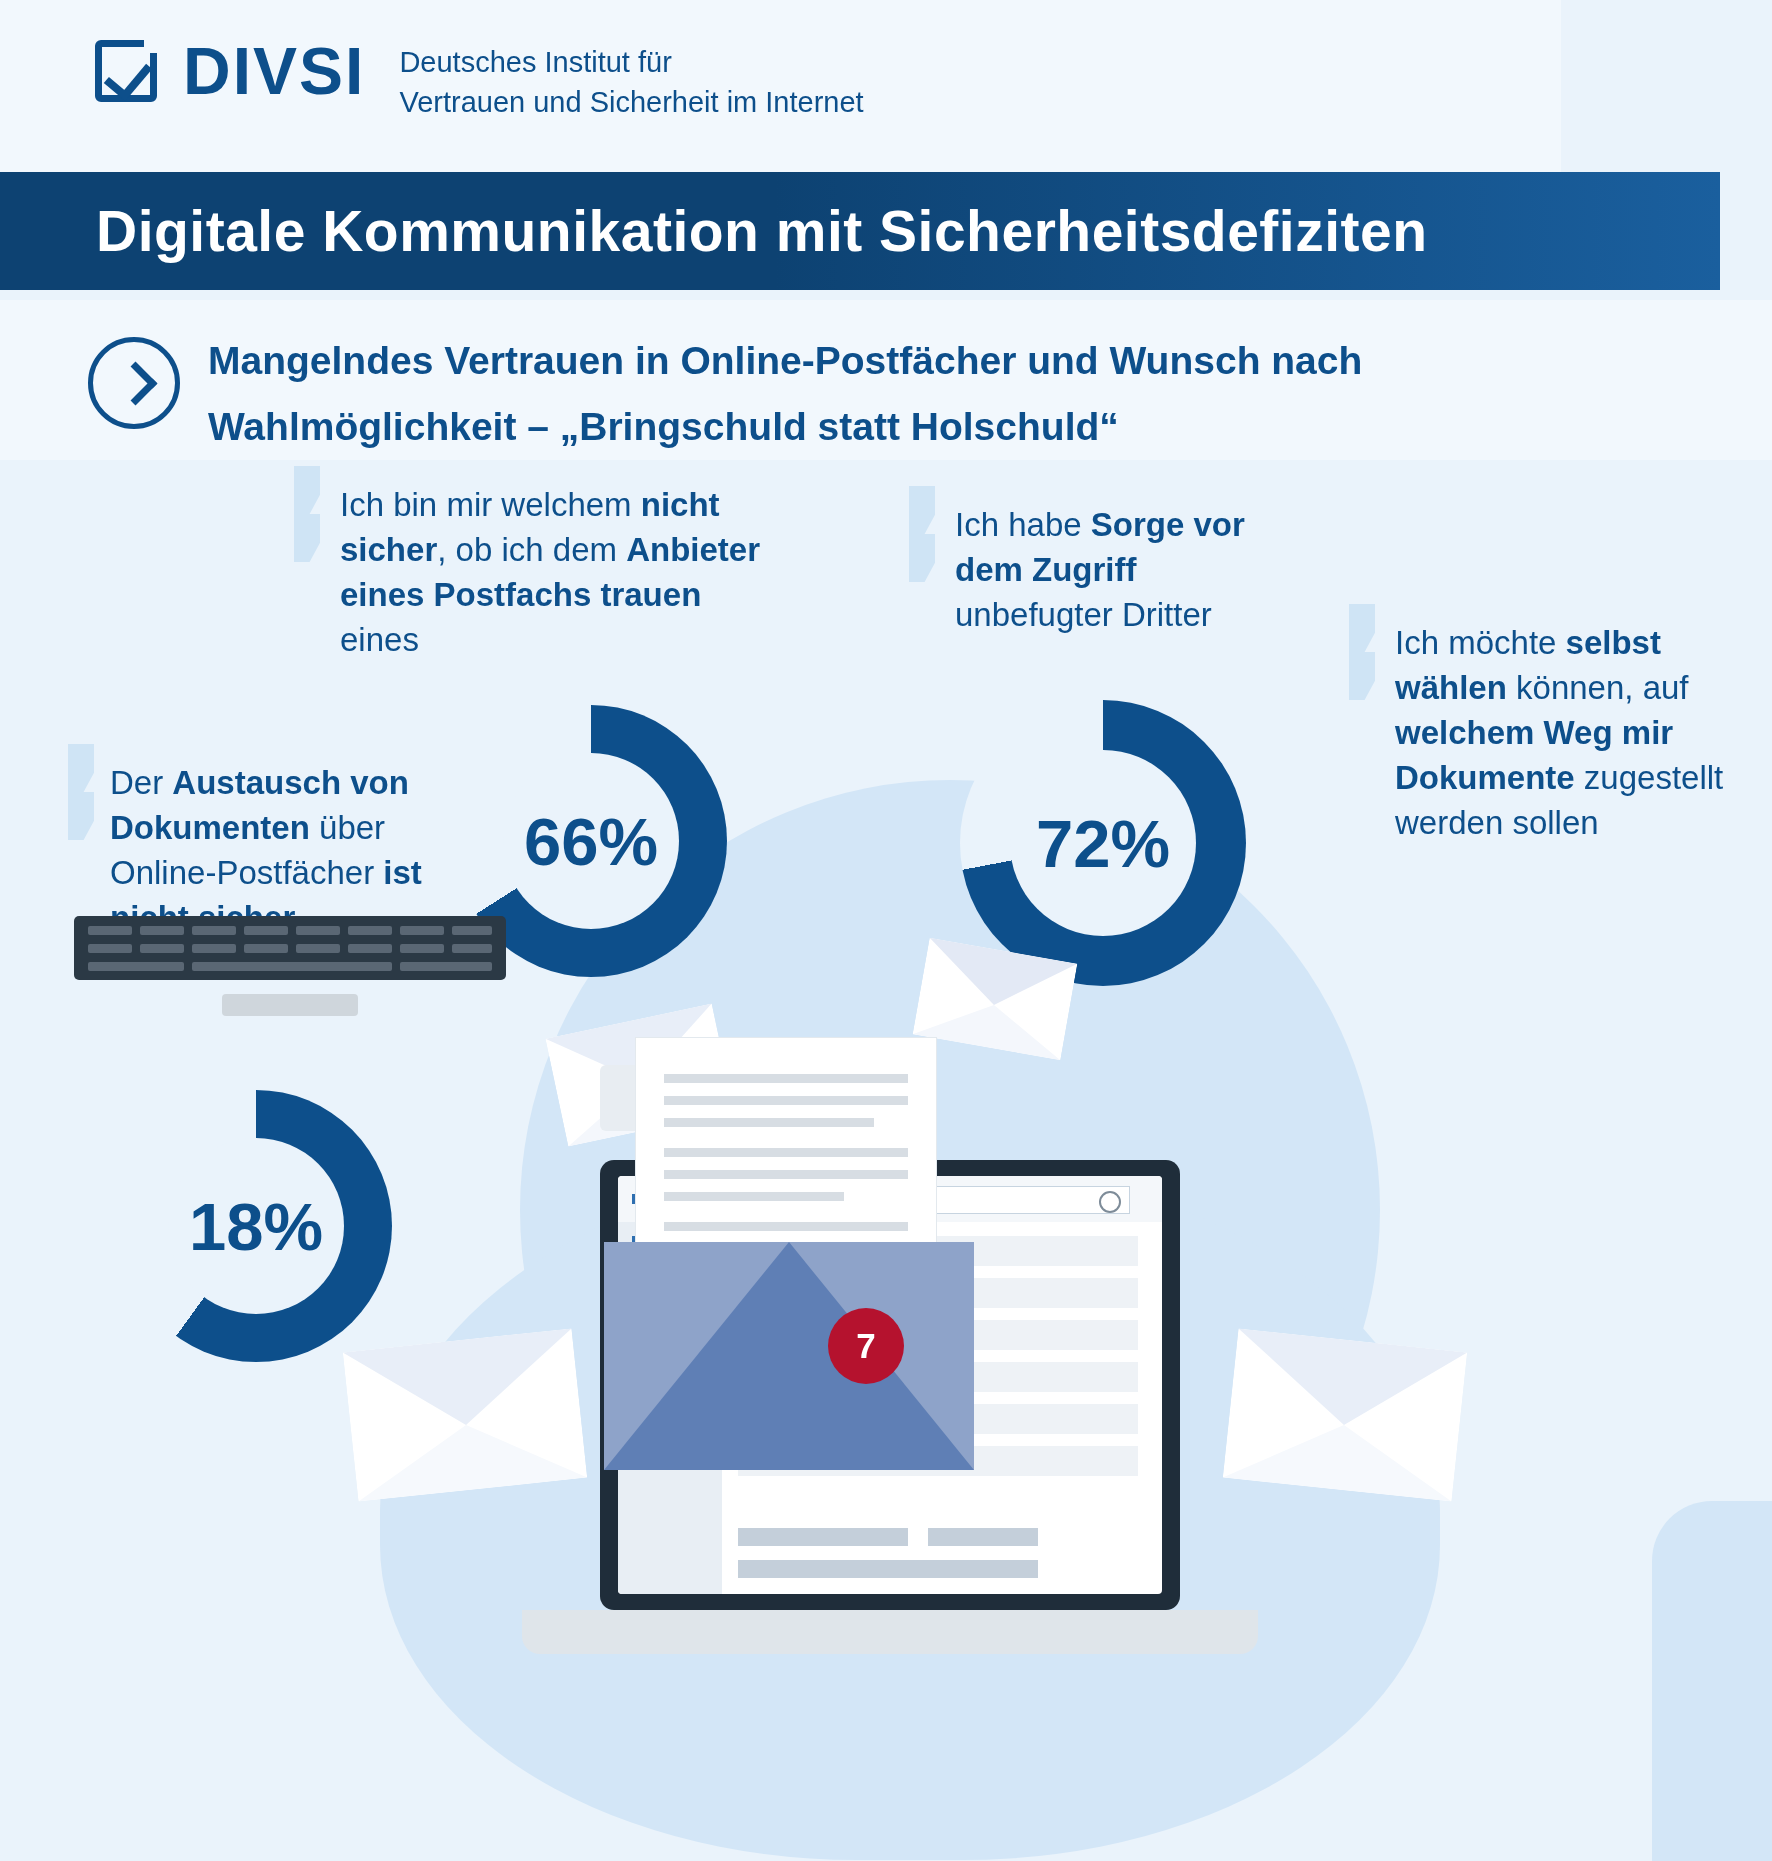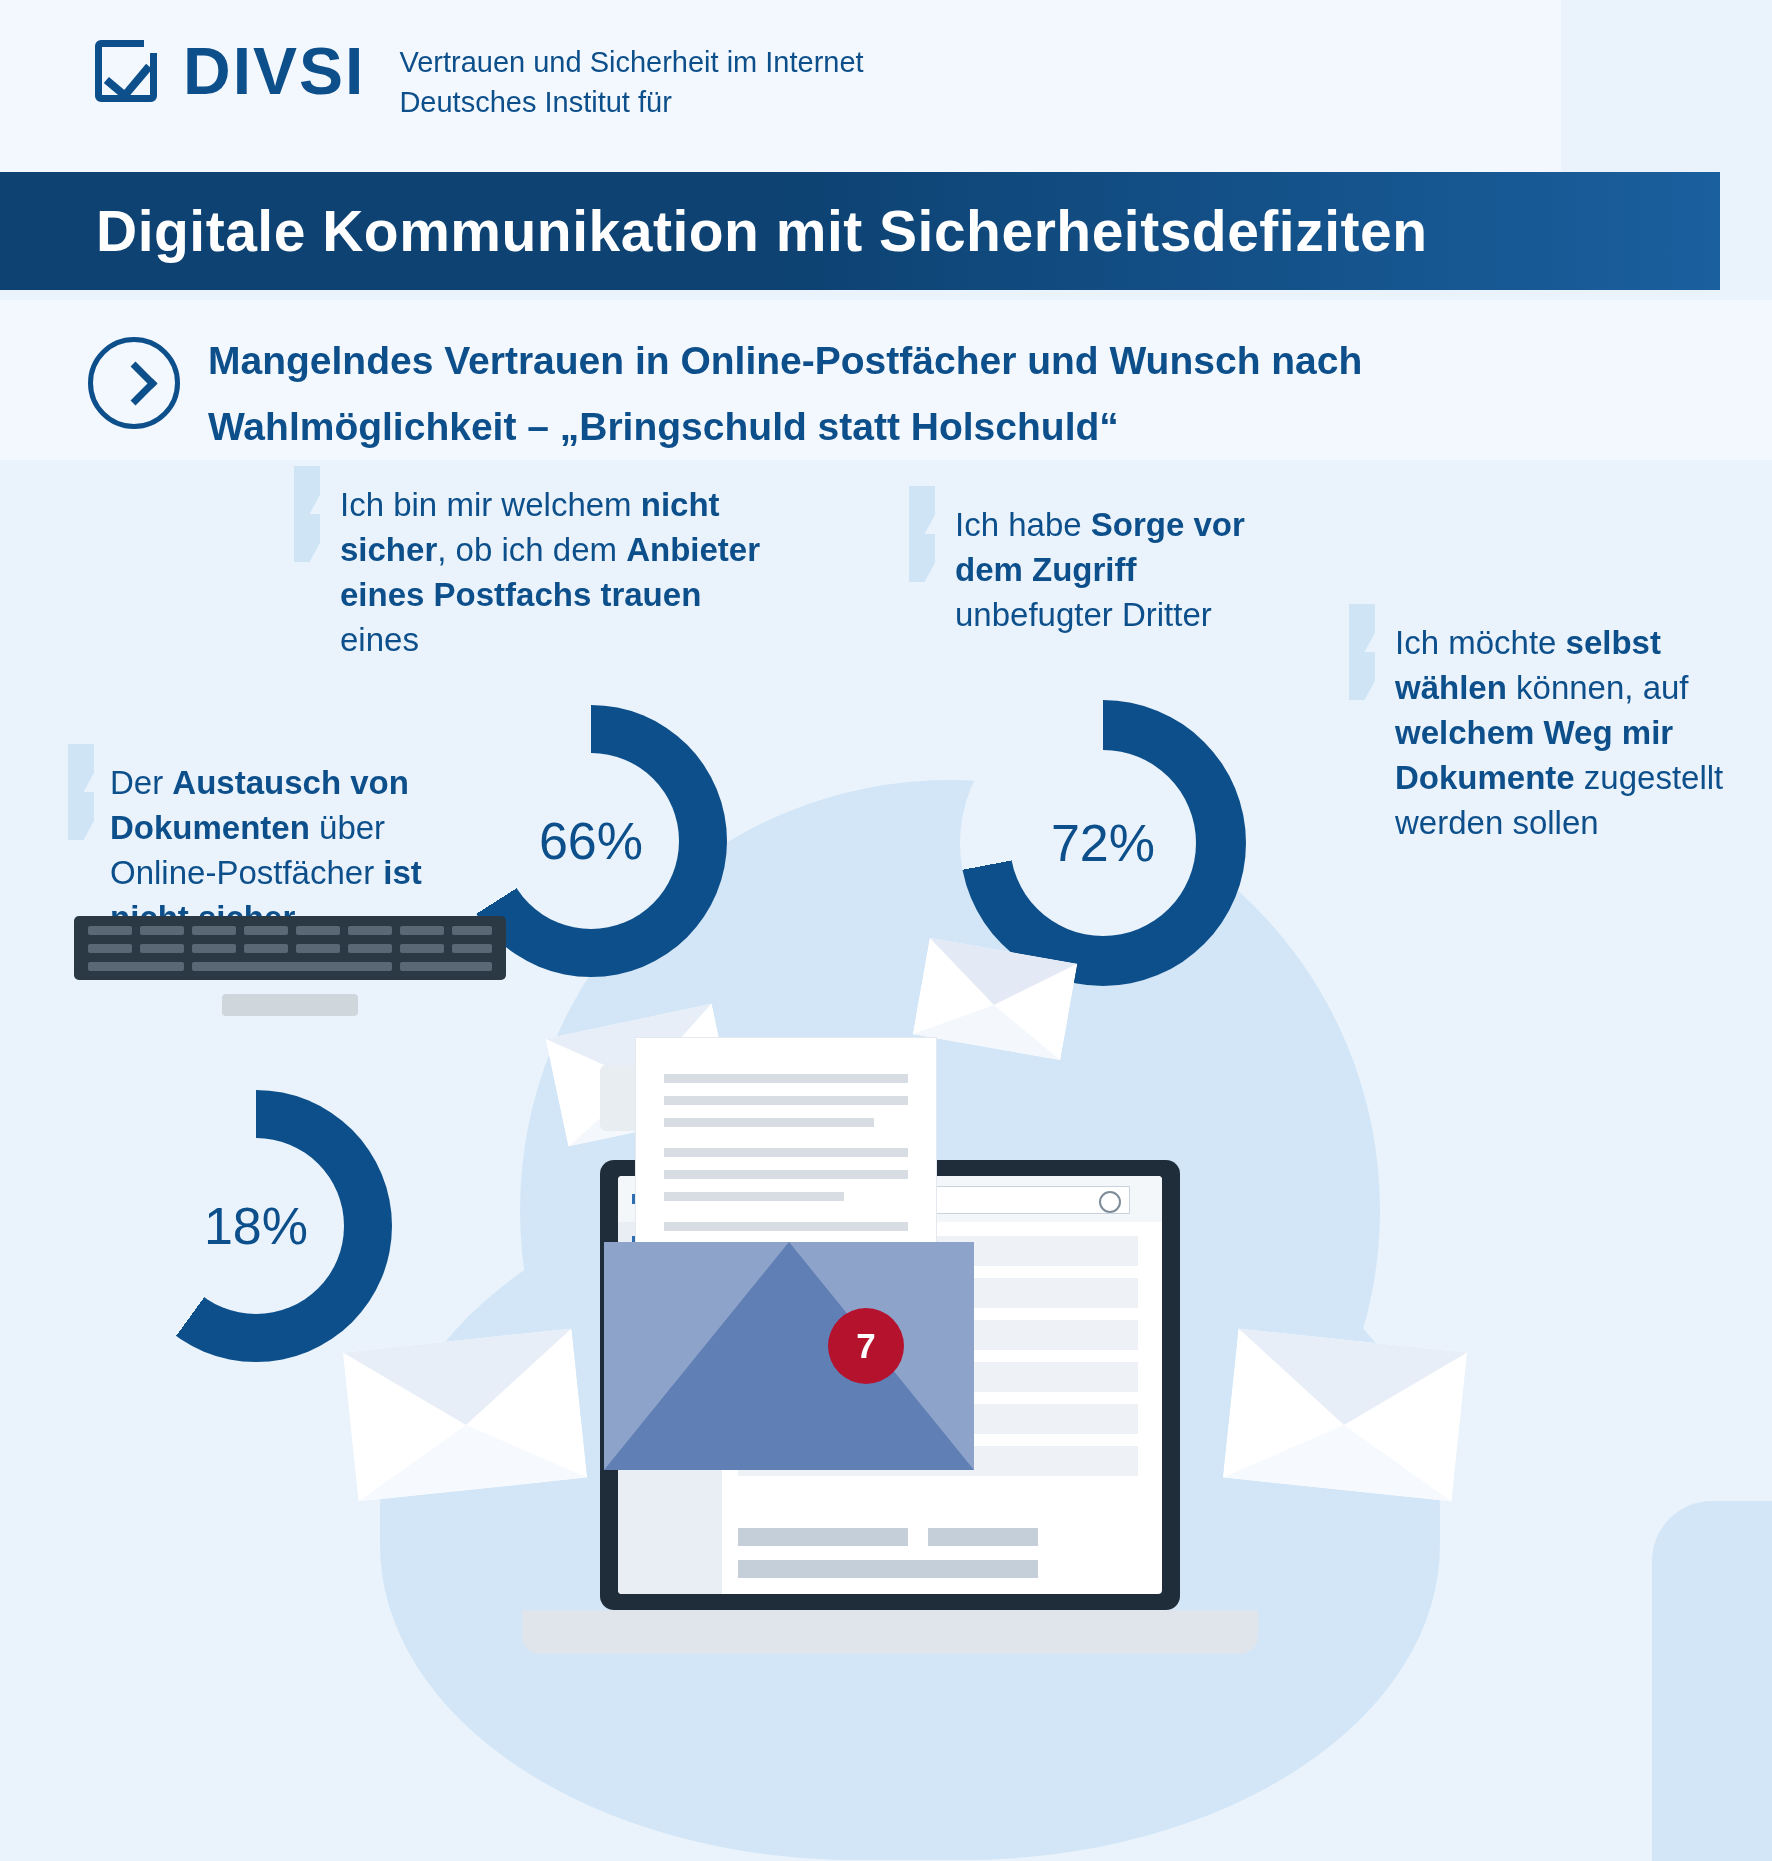--- a/index.html
+++ b/index.html
@@ -92,21 +92,21 @@
   .q2{left:955px;top:42px;width:330px;}
   .q2 .qmark{left:-46px;top:-16px;}
   .q3{left:1395px;top:160px;width:330px;}
   .q3 .qmark{left:-46px;top:-16px;}
   .q4{left:110px;top:300px;width:330px;}
   .q4 .qmark{left:-42px;top:-16px;}
   
   .donut{position:absolute;border-radius:50%;display:flex;align-items:center;justify-content:center;}
   .donut .hole{
     background:#eaf3fb;border-radius:50%;display:flex;align-items:center;justify-content:center;
-    font-size:52px;font-weight:normal;color:#0d4f8b;
+    font-size:67px;font-weight:bold;color:#0d4f8b;
   }
   .d66{left:455px;top:245px;width:272px;height:272px;}
   .d66 .hole{width:176px;height:176px;}
   .d72{left:960px;top:240px;width:286px;height:286px;}
   .d72 .hole{width:186px;height:186px;}
   .d92{left:1375px;top:635px;width:272px;height:272px;}
   .d92 .hole{width:176px;height:176px;}
   .d60{left:120px;top:630px;width:272px;height:272px;}
   .d60 .hole{width:176px;height:176px;}
   
@@ -169,22 +169,22 @@
 <body>
 
 <div class="top-band">
   <div class="logo-wrap">
     <div class="logo-mark">
       <div class="check"></div>
       <div class="dot"></div>
     </div>
     <div class="logo-text">DIVSI</div>
     <div class="logo-sub">
+      <div>Deutsches Institut für</div>
       <div>Vertrauen und Sicherheit im Internet</div>
-      <div>Deutsches Institut für</div>
     </div>
   </div>
 </div>
 
 <div class="title-band">
   <h1>Digitale Kommunikation mit Sicherheitsdefiziten</h1>
 </div>
 
 <div class="subtitle-row">
   <div class="arrow-circle"></div>

